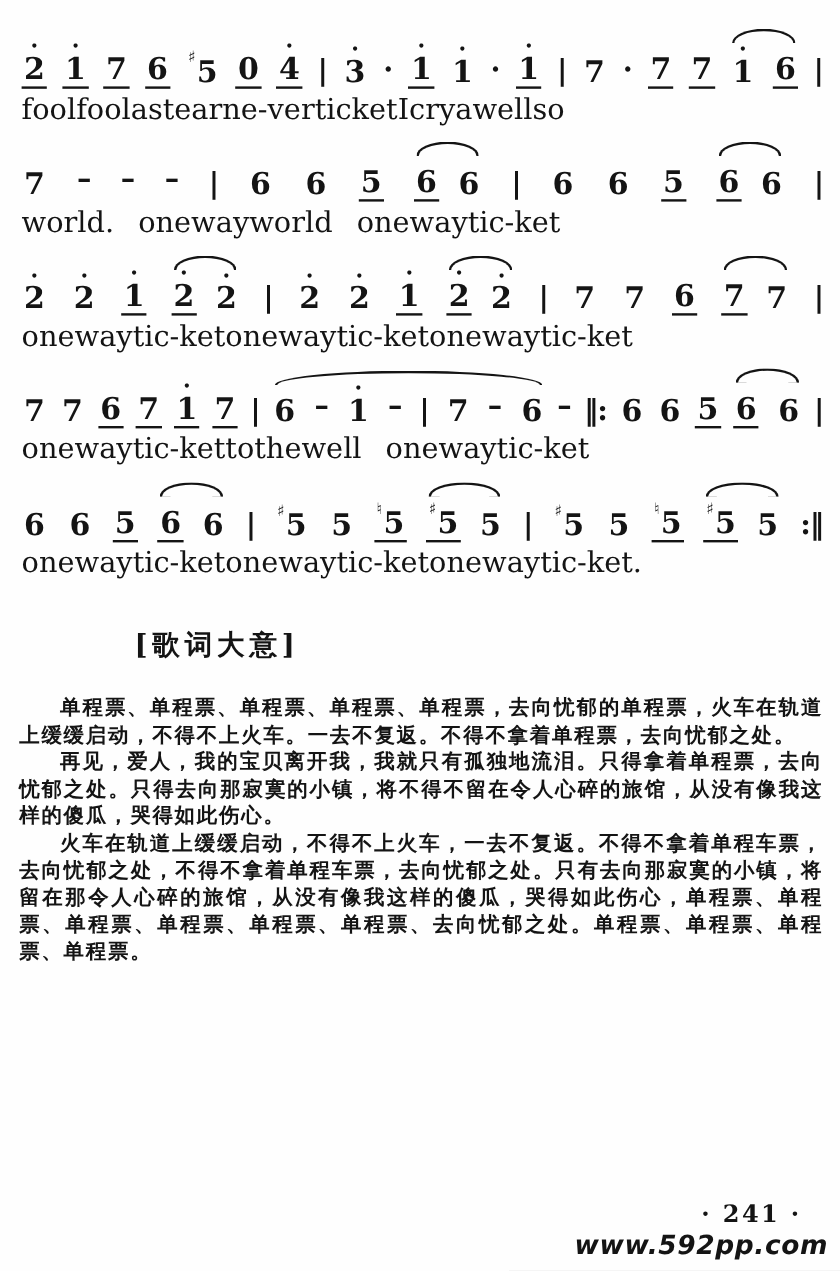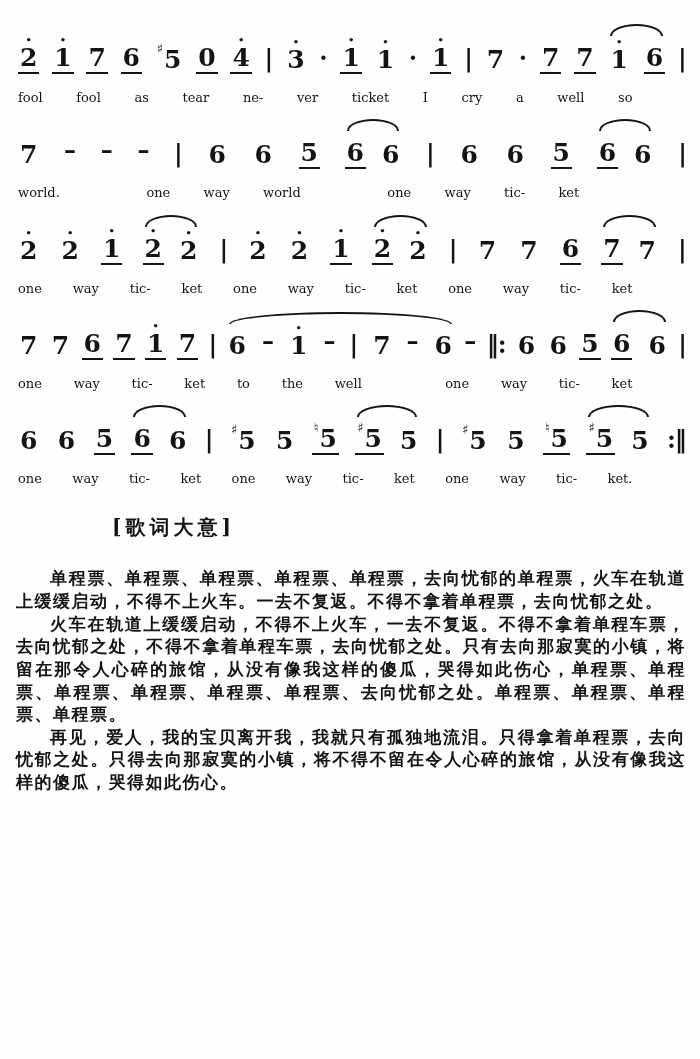--- a/index.html
+++ b/index.html
@@ -27,30 +27,30 @@
   .bar-sym{font-weight:bold;font-size:24px;line-height:1;padding-bottom:3px;letter-spacing:-1px;}
   .dash{font-weight:bold;font-size:24px;line-height:1;padding-bottom:7px;}
   .augdot{font-weight:bold;font-size:24px;line-height:1;padding-bottom:4px;}
   .grp{display:inline-flex;align-items:flex-end;gap:14px;position:relative;}
   .grp.slur::before{
     content:"";position:absolute;left:2px;right:2px;top:-12px;height:10px;
     border:2.4px solid #141414;border-bottom:none;
     border-radius:50% 50% 0 0 / 100% 100% 0 0;
   }
   .lyr-row{
-    display:flex;justify-content:space-between;
-    width:92%;margin-top:17px;
-    font-size:13px;line-height:1.1;
+    display:flex;justify-content:flex-start;
+    width:92%;margin-top:4px;
+    font-size:24px;line-height:1.1;
   }
   .syl{white-space:nowrap;}
   .sgap{flex:0 0 20px;}
   
   .section-header{
-    margin:28px 0 0 112px;
-    font-size:20px;font-weight:bold;
+    margin:40px 0 0 112px;
+    font-size:23px;font-weight:bold;
     letter-spacing:4px;
   }
   .paragraphs{margin:26px 14px 0 16px;}
   .paragraphs p{
     margin:0;text-indent:2em;
     font-size:17px;font-weight:bold;
     line-height:1.33;letter-spacing:1.5px;
     text-align:justify;
   }
   
@@ -646,18 +646,22 @@
         </div>
       </div>
     </div>
 
   <div class="section-header">
     <span>[歌词大意]</span>
   </div>
 
   <div class="paragraphs">
     <p>单程票、单程票、单程票、单程票、单程票，去向忧郁的单程票，火车在轨道上缓缓启动，不得不上火车。一去不复返。不得不拿着单程票，去向忧郁之处。</p>
+    <p>再见，爱人，我的宝贝离开我，我就只有孤独地流泪。只得拿着单程票，去向忧郁之处。只得去向那寂寞的小镇，将不得不留在令人心碎的旅馆，从没有像我这样的傻瓜，哭得如此伤心。</p>
     <p>火车在轨道上缓缓启动，不得不上火车，一去不复返。不得不拿着单程车票，去向忧郁之处，不得不拿着单程车票，去向忧郁之处。只有去向那寂寞的小镇，将留在那令人心碎的旅馆，从没有像我这样的傻瓜，哭得如此伤心，单程票、单程票、单程票、单程票、单程票、单程票、去向忧郁之处。单程票、单程票、单程票、单程票。</p>
-    <p>再见，爱人，我的宝贝离开我，我就只有孤独地流泪。只得拿着单程票，去向忧郁之处。只得去向那寂寞的小镇，将不得不留在令人心碎的旅馆，从没有像我这样的傻瓜，哭得如此伤心。</p>
   </div>
 
+  <div class="footer">
+    <div class="page-number">· 241 ·</div>
+    <div class="site">www.592pp.com</div>
+  </div>
 
 </div>
 
 </body></html>

